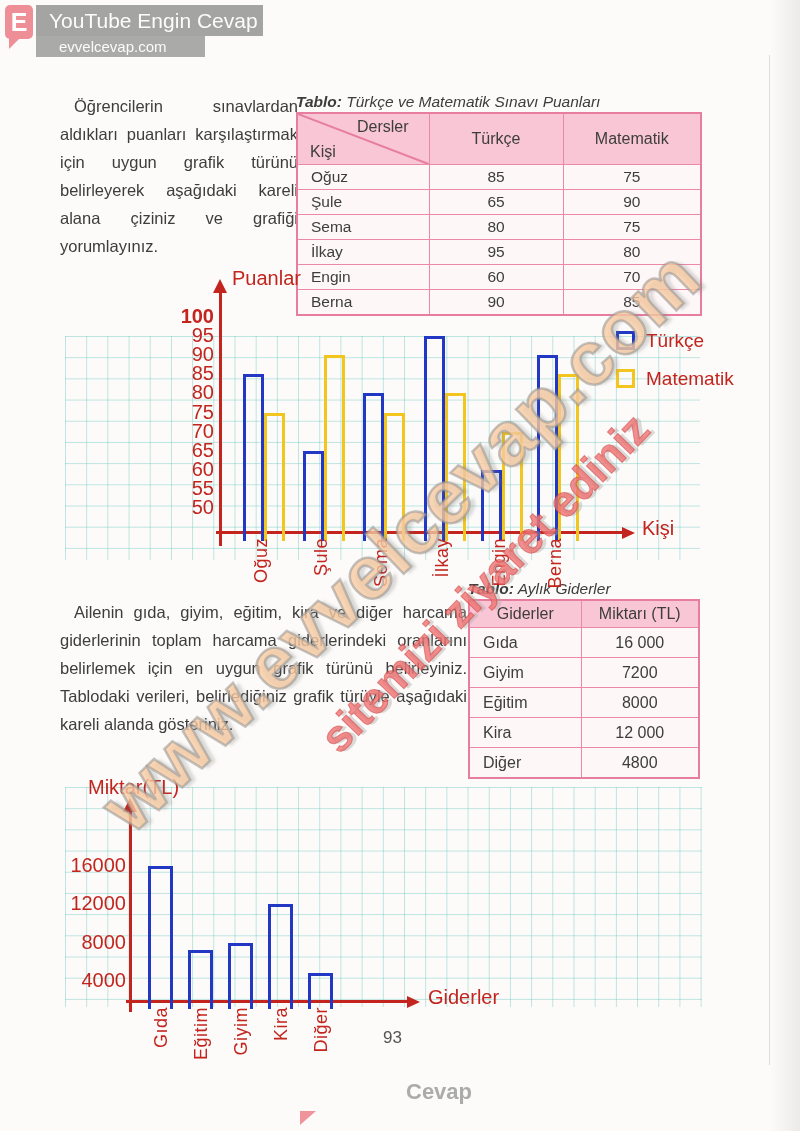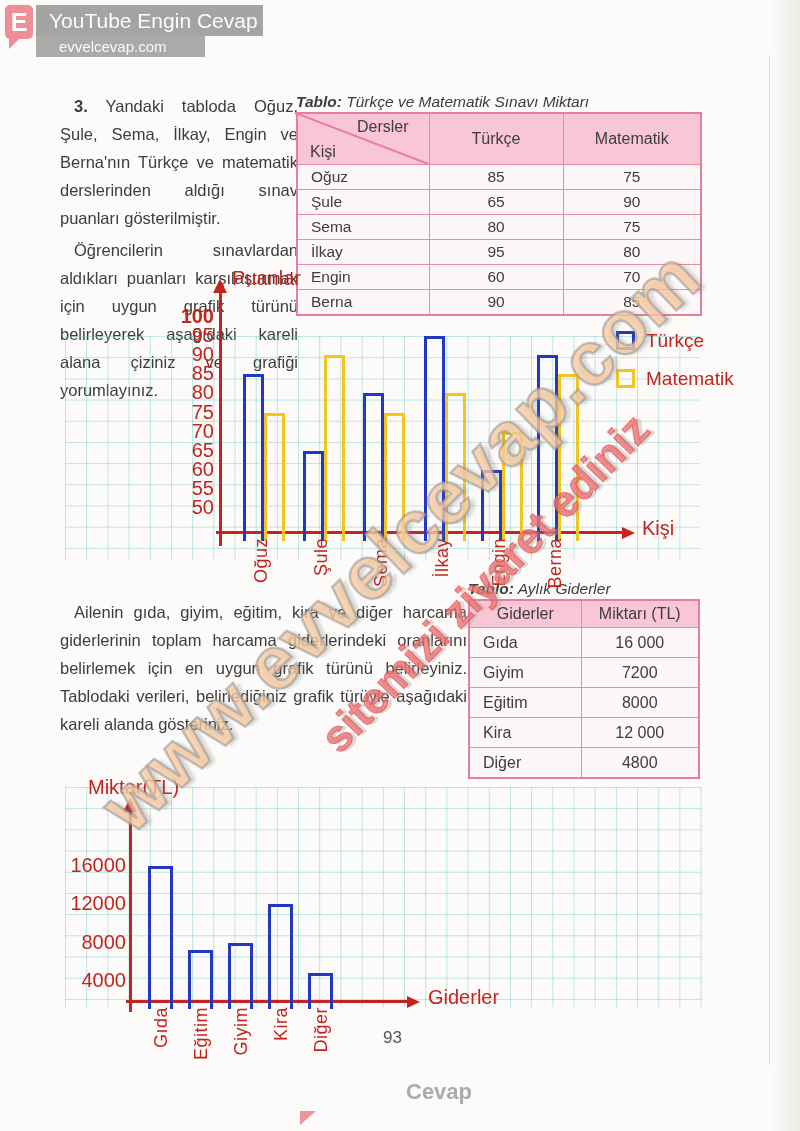--- a/index.html
+++ b/index.html
@@ -80,28 +80,26 @@
 <body>
 
 <div class="page">
 
   <div class="abs badge"><span>E</span></div>
   <div class="abs badge-tail"></div>
   <div class="abs banner1">YouTube Engin Cevap</div>
   <div class="abs banner2">evvelcevap.com</div>
 
   <div class="abs prob p3">
-    <p><b>3.</b>
-       <span>Yandaki tabloda Oğuz, Şule, Sema, İlkay, Engin ve Berna'nın Türkçe ve matematik derslerinden aldığı sınav puanları gösterilmiştir.</span></p>
     <p><span>Öğrencilerin sınavlardan aldıkları puanları karşılaştırmak için uygun grafik türünü belirleyerek aşağıdaki kareli alana çiziniz ve grafiği yorumlayınız.</span></p>
   </div>
 
   <div class="abs ttitle" style="left:296px;top:93px;">
     <b>Tablo:</b>
-    <span>Türkçe ve Matematik Sınavı Miktarı</span>
+    <span>Türkçe ve Matematik Sınavı Puanları</span>
   </div>
   <table class="abs ptab t1">
     <colgroup>
         <col style="width:132px">
         <col style="width:134px">
         <col style="width:138px">
       </colgroup>
     <thead>
       <tr>
         <th class="corner">

